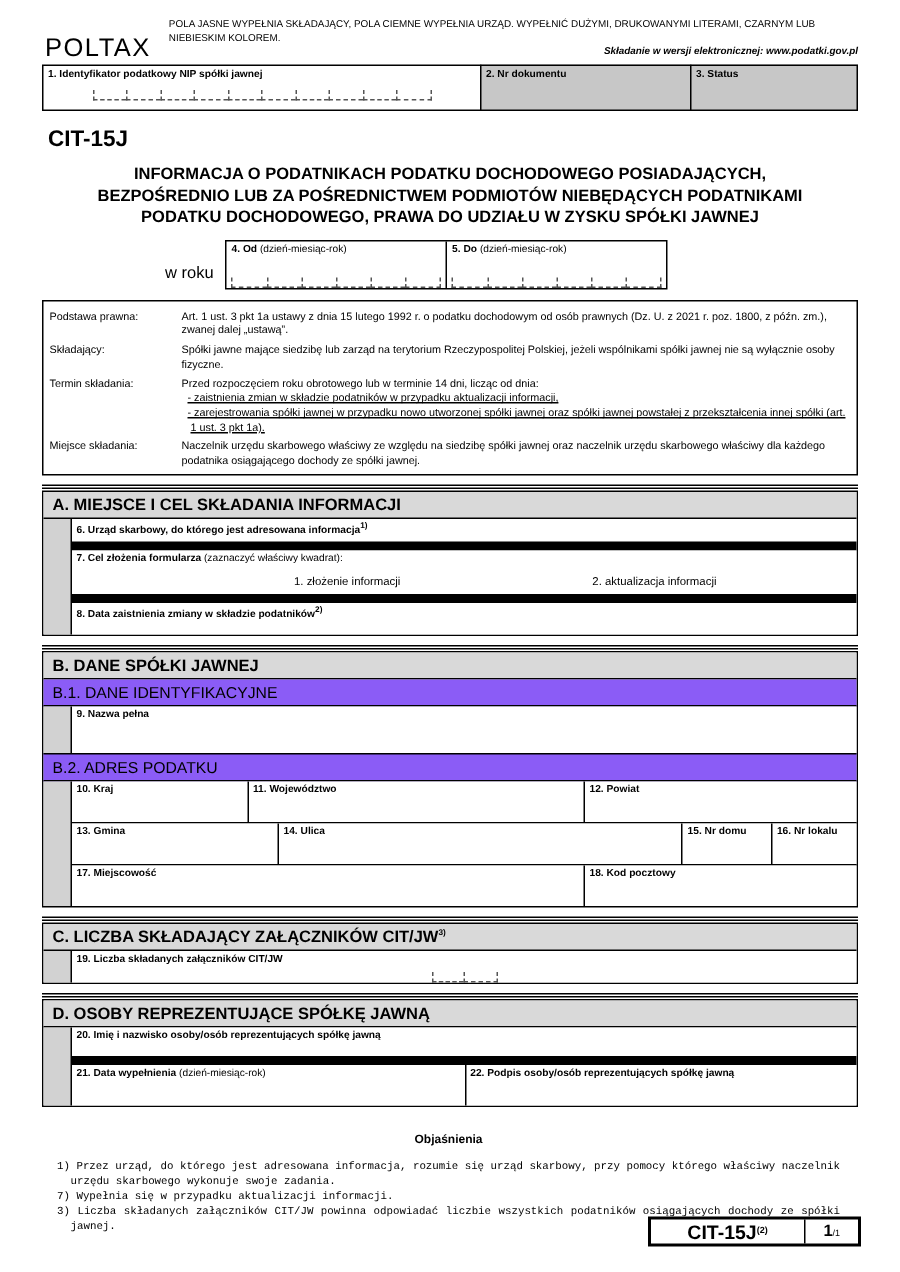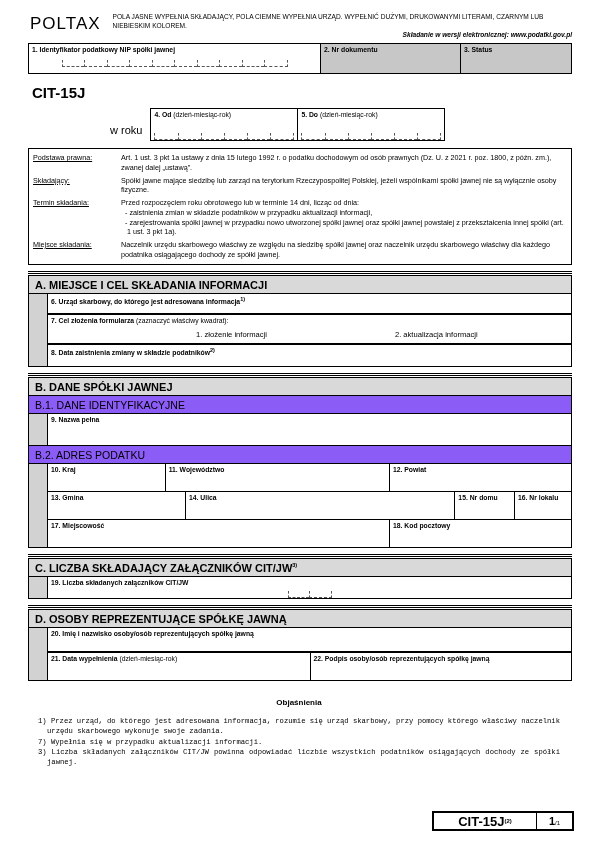--- a/index.html
+++ b/index.html
@@ -4,21 +4,21 @@
 <style>
   * { margin:0; padding:0; box-sizing:border-box; }
   html,body { background:#e8e8e8; }
   .page {
     position:relative; width:600px; height:848px; margin:0 auto;
     background:#ffffff; color:#000;
     font-family:"Liberation Sans","DejaVu Sans",sans-serif;
     overflow:hidden;
   }
   
-  .topbar { display:flex; align-items:flex-start; margin:13px 28px 0 30px; }
+  .topbar { display:flex; align-items:flex-end; margin:13px 28px 0 30px; }
   .logo { font-size:17px; letter-spacing:1px; margin-right:12px; line-height:1; padding-top:2px; }
   .instr { flex:1; font-size:6.6px; line-height:1.3; }
   .instr-main { text-align:left; }
   .instr-efiling { text-align:right; font-weight:bold; font-style:italic; margin-top:1px; }
   
   .idrow { display:flex; margin:3px 28px 0; }
   .idrow .fbox { border:1px solid #000; height:31px; position:relative; }
   .idrow .fbox + .fbox { margin-left:-1px; }
   .fbox-nip { width:293px; background:#fff; }
   .fbox-dark { background:#c7c7c7; }
@@ -38,32 +38,32 @@
   .form-code { margin:10px 0 0 32px; font-size:15px; font-weight:bold; }
   .main-title { margin:8px 45px 0; text-align:center; font-size:11px; font-weight:bold; line-height:1.35; }
   .roku-row { display:flex; margin:7px 0 0 110px; }
   .roku-label { font-size:11px; align-self:flex-end; padding:0 8px 5px 0; }
   .roku-box { display:flex; width:295px; height:33px; border:1px solid #000; }
   .roku-cell { flex:1; position:relative; }
   .roku-cell + .roku-cell { border-left:1px solid #000; }
   
   .legal { margin:7px 28px 0; border:1px solid #000; font-size:7.2px; line-height:1.35; padding:3px 4px 3px 4px; }
   .legal-row { display:flex; padding:1.5px 0; }
-  .legal-label { width:88px; flex-shrink:0;text-decoration:underline; }
+  .legal-label { width:88px; flex-shrink:0; }
   .legal-text { flex:1; }
-  .legal-bullet { padding-left:4px; text-indent:-2px; margin-left:2px; }
+  .legal-bullet { padding-left:4px; text-indent:-2px; margin-left:2px;text-decoration:underline; }
   
   .dbl { height:3px; border-top:1px solid #000; border-bottom:1px solid #000; margin:6px 28px 0; }
   .section { margin:1px 28px 0; border:1px solid #000; }
   .sec-head { background:#d9d9d9; border-bottom:1px solid #000; font-weight:bold; font-size:11px; padding:3px 6px 2px; }
   .sub-head { background:#8b5cf6; border-bottom:1px solid #000; font-size:10.5px; padding:3px 6px 2px; }
   .sec-body { display:flex; }
   .gutter { width:19px; background:#d2d2d2; border-right:1px solid #000; }
   .fields { flex:1; }
-  .field { border-bottom:2px solid #000000; position:relative; background:#fff; }
+  .field { border-bottom:6px solid #000000; position:relative; background:#fff; }
   .fields > .field:last-child, .frow:last-child .field { border-bottom:none; }
   .frow { display:flex; }
   .frow .field + .field { border-left:1px solid #000; }
   .frow-line { border-bottom:1px solid #000; }
   .frow-line .field { border-bottom:none; }
   .h20 { height:21px; } .h24 { height:25px; } .h26 { height:27px; } .h30 { height:31px; }
   .options { display:flex; font-size:7.6px; padding:5px 0 4px; }
   .opt { cursor:default; }
   .opt1 { margin-left:148px; }
   .opt2 { margin-left:128px; }
@@ -114,20 +114,25 @@
     </div>
     <div class="fbox fbox-dark fbox-doc">
       <span class="flabel">2. Nr dokumentu</span>
     </div>
     <div class="fbox fbox-dark fbox-status">
       <span class="flabel">3. Status</span>
     </div>
   </div>
 
   <div class="form-code">CIT-15J</div>
+  <div class="main-title">
+    <div>INFORMACJA O PODATNIKACH PODATKU DOCHODOWEGO POSIADAJĄCYCH,</div>
+    <div>BEZPOŚREDNIO LUB ZA POŚREDNICTWEM PODMIOTÓW NIEBĘDĄCYCH PODATNIKAMI</div>
+    <div>PODATKU DOCHODOWEGO, PRAWA DO UDZIAŁU W ZYSKU SPÓŁKI JAWNEJ</div>
+  </div>
 
   <div class="roku-row">
     <div class="roku-label">w roku</div>
     <div class="roku-box">
       <div class="roku-cell">
         <span class="flabel"><b>4. Od</b> <span class="norm">(dzień-miesiąc-rok)</span></span>
         <div class="comb comb-date">
           <span></span>
             <span></span>
             <span></span>

